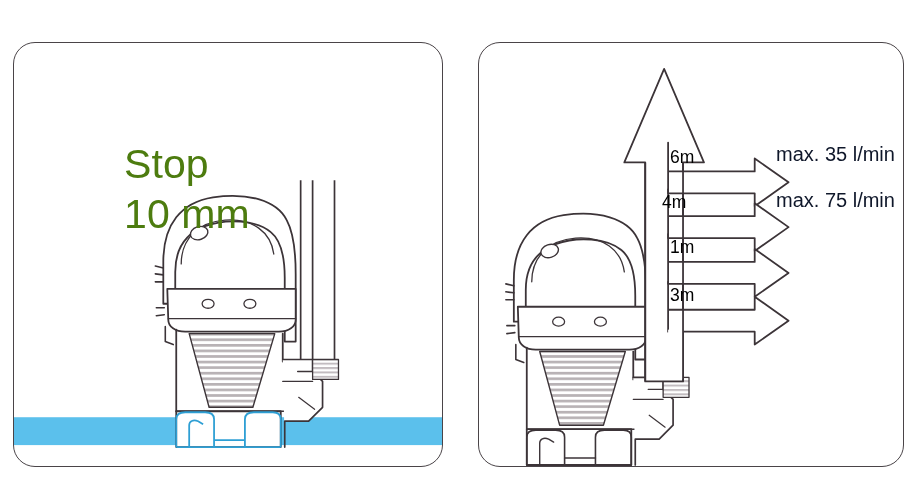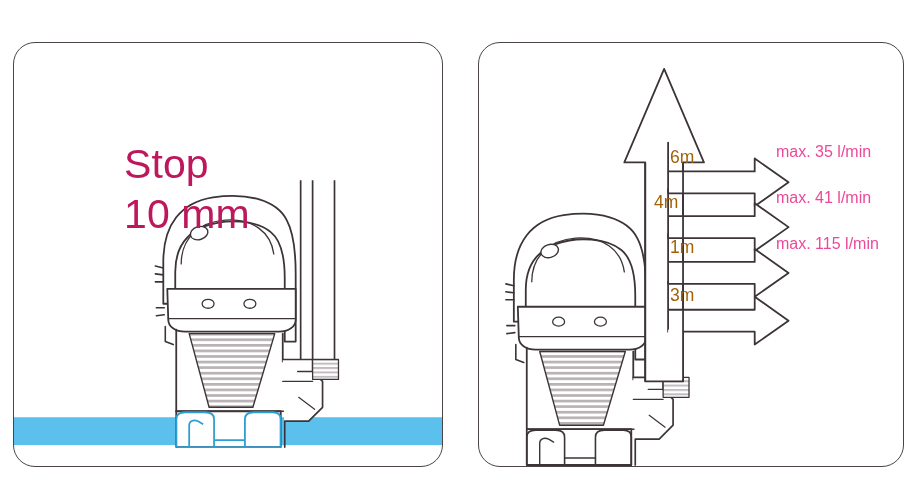--- a/index.html
+++ b/index.html
@@ -38,37 +38,37 @@
     height: 100%;
     display: block;
   }
 
   .stop-text {
     position: absolute;
     left: 110px;
     top: 96px;
     font-size: 41px;
     line-height: 1.22;
-    color: #be185d;
+    color: #4d7c0f;
     letter-spacing: 0.1px;
     white-space: pre;
     font-family: "Liberation Sans", sans-serif;
   }
 
   .flow-label {
     position: absolute;
-    font-size: 16px;
-    color: #ec4899;
+    font-size: 20px;
+    color: #0f172a;
     white-space: nowrap;
     font-family: "Liberation Sans", sans-serif;
   }
   .height-label {
     position: absolute;
     font-size: 17.5px;
-    color: #a16207;
+    color: #000000;
     white-space: nowrap;
     font-family: "Liberation Sans", sans-serif;
   }
 </style>
 </head>
 <body>
 
 <div id="stage">
 
   <div class="panel" id="panel-left">
@@ -232,21 +232,20 @@
         <path d="M190 288 L190 338 L205 338 L205 288 Z" stroke="none" fill="#ffffff"></path>
       </g>
 
       <g fill="none" stroke="#3c3438" stroke-width="1.8">
         <line x1="167" y1="120" x2="167" y2="340"></line>
         <line x1="205" y1="120" x2="205" y2="340"></line>
       </g>
     </svg>
 
     <div class="height-label" style="left: 191px; top: 104px;">6m</div>
-    <div class="height-label" style="left: 175px; top: 149px; text-align: center;">4m</div>
+    <div class="height-label" style="left: 183px; top: 149px; text-align: center;">4m</div>
     <div class="height-label" style="left: 191px; top: 194px;">1m</div>
     <div class="height-label" style="left: 191px; top: 242px;">3m</div>
 
     <div class="flow-label" style="left: 297px; top: 100px;">max. 35 l/min</div>
-    <div class="flow-label" style="left: 297px; top: 146px;">max. 41 l/min</div>
-    <div class="flow-label" style="left: 297px; top: 192px;">max. 115 l/min</div>
+    <div class="flow-label" style="left: 297px; top: 146px;">max. 75 l/min</div>
   </div>
 </div>
 
 </body></html>

